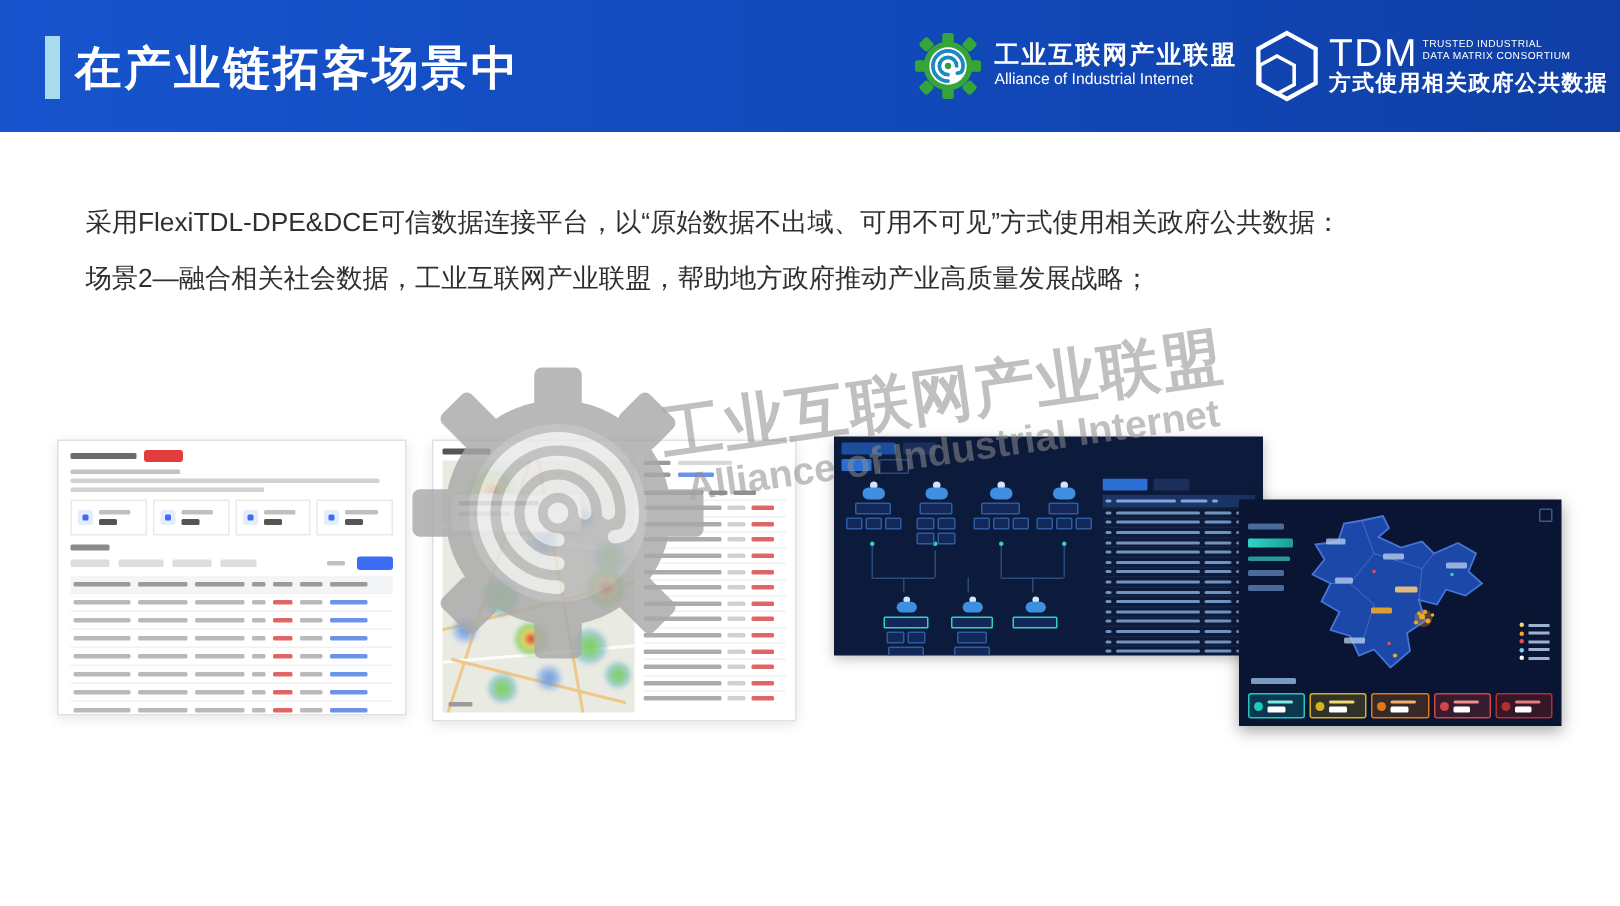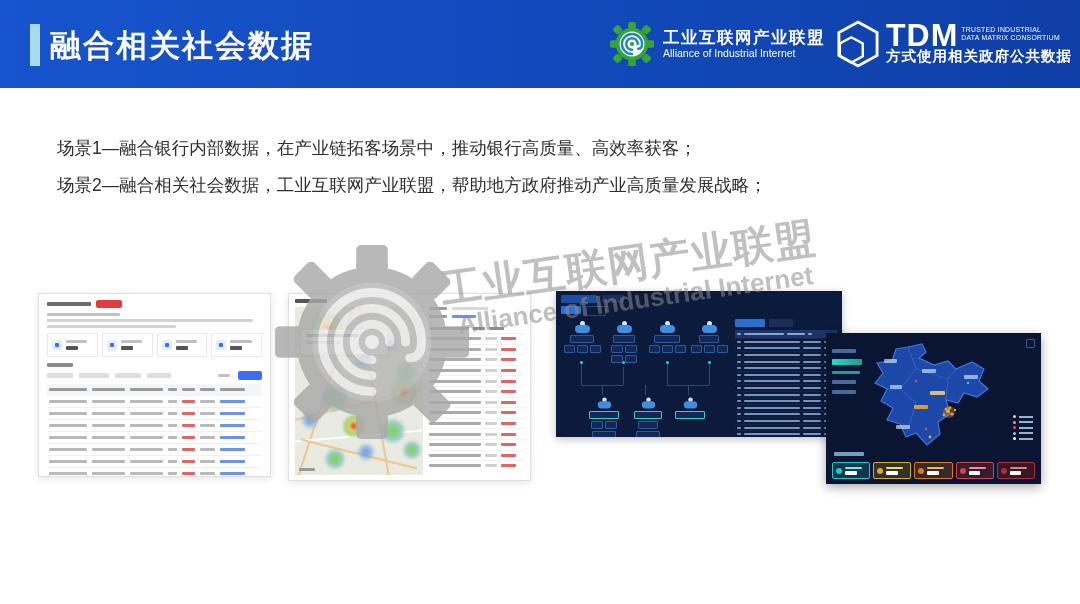--- a/index.html
+++ b/index.html
@@ -9,21 +9,21 @@
   .hdr{position:absolute;left:0;top:0;width:100%;height:88px;
        background:linear-gradient(90deg,#1754cd 0%,#1148b8 60%,#0f3fa6 100%)}
   .hdr-accent{position:absolute;left:30px;top:24px;width:10px;height:42px;background:#a8dcec}
   .hdr-title{position:absolute;left:50px;top:25px;font-size:31px;font-weight:bold;color:#fff;letter-spacing:2px}
   .logos{position:absolute;right:8px;top:12px;height:64px;display:flex;align-items:center;gap:12px}
   .aii{display:flex;align-items:center;gap:8px}
   .aii-cn{font-size:16.5px;font-weight:bold;color:#fff;letter-spacing:1.5px;line-height:19px}
   .aii-en{font-size:10.5px;color:#fff;line-height:13px}
   .tdm{display:flex;align-items:center;gap:7px}
   .tdm-row{display:flex;align-items:flex-start;gap:3px}
-  .tdm-abbr{font-size:32px;font-weight:bold;color:#fff;line-height:24px;letter-spacing:1px}
+  .tdm-abbr{font-size:26px;font-weight:normal;color:#fff;line-height:24px;letter-spacing:1px}
   .tdm-en{font-size:6.8px;color:#fff;line-height:8px;padding-top:3px;letter-spacing:.3px}
   .tdm-cn{font-size:14.5px;font-weight:bold;color:#fff;letter-spacing:1px;line-height:18px}
   
   .bodytext{position:absolute;left:57px;top:130px;width:960px;font-size:17.5px;color:#2f2f2f;line-height:37px}
   
   i{display:block;font-style:normal}
   .b{height:3px;background:#c2c2c2;border-radius:1px}
   
   .s1{position:absolute;left:38px;top:293px;width:233px;height:184px;background:#fff;
       border:1px solid #e0e0e0;box-shadow:0 2px 8px rgba(0,0,0,.10);box-sizing:border-box;
@@ -116,21 +116,21 @@
   .wm-en{font-size:26px;font-weight:bold;color:rgba(140,140,140,.55);margin-left:12px;line-height:30px;white-space:nowrap}
   .wm-gear{position:absolute;left:272px;top:243px;z-index:21;opacity:.82;pointer-events:none}
 </style>
 </head>
 <body>
 
 <div class="slide">
 
   <div class="hdr">
     <div class="hdr-accent"></div>
-    <div class="hdr-title">融合相关社会数据</div>
+    <div class="hdr-title">在产业链拓客场景中</div>
 
     <div class="logos">
 
       <div class="aii">
         <svg width="46" height="46" viewBox="0 0 48 48">
           <g fill="#35a53a">
             <rect x="20" y="1" width="8" height="8" rx="2"></rect>
               <rect x="20" y="39" width="8" height="8" rx="2"></rect>
             <rect x="1" y="20" width="8" height="8" rx="2"></rect>
               <rect x="39" y="20" width="8" height="8" rx="2"></rect>
@@ -166,21 +166,21 @@
               <div>DATA MATRIX CONSORTIUM</div>
             </div>
           </div>
           <div class="tdm-cn">方式使用相关政府公共数据</div>
         </div>
       </div>
     </div>
   </div>
 
   <div class="bodytext">
-    <div>场景1—融合银行内部数据，在产业链拓客场景中，推动银行高质量、高效率获客；</div>
+    <div>采用FlexiTDL-DPE&amp;DCE可信数据连接平台，以“原始数据不出域、可用不可见”方式使用相关政府公共数据：</div>
     <div>场景2—融合相关社会数据，工业互联网产业联盟，帮助地方政府推动产业高质量发展战略；</div>
   </div>
 
   <div class="s1">
     <div class="s1-head">
       <i class="b" style="width:44px;background:#6b6b6b;height:4px"></i>
       <i class="badge-red"></i>
     </div>
     <div class="s1-meta">
       <i class="b" style="width:34%"></i>

